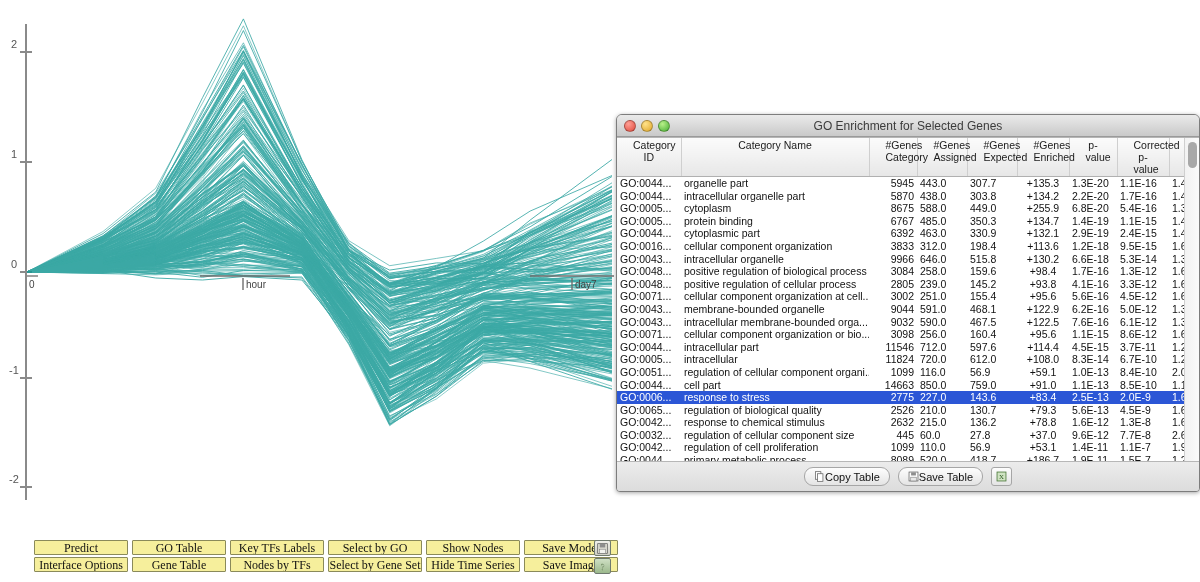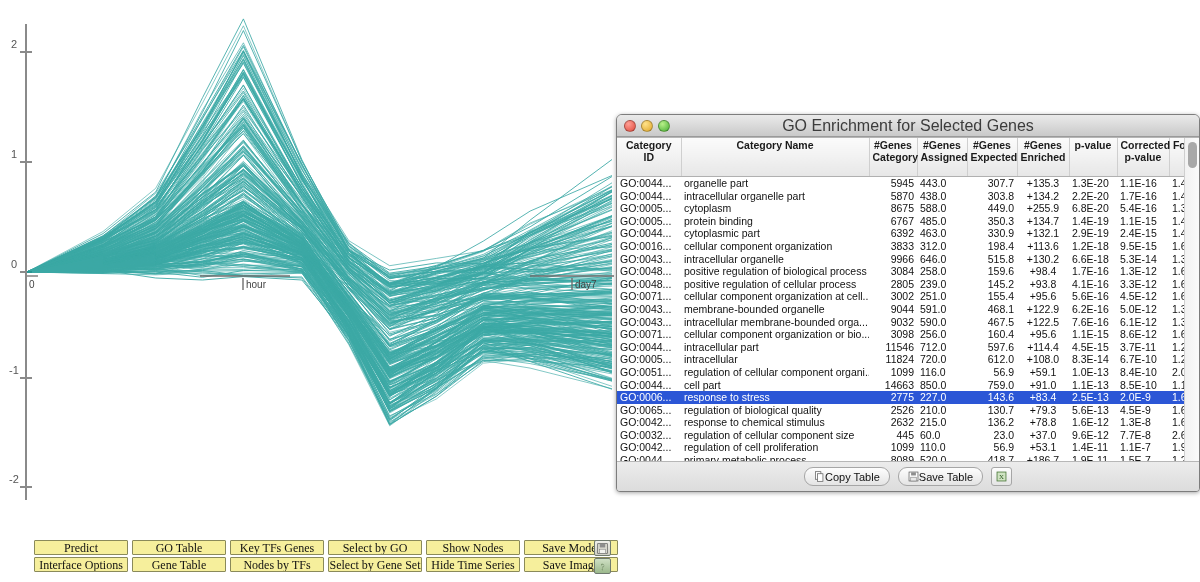--- a/index.html
+++ b/index.html
@@ -49,47 +49,47 @@
     border-bottom:1px solid #9a9a9a;
     display:flex; align-items:center; position:relative;
   }
   #traffic { display:flex; gap:5px; margin-left:7px; }
   .tl { width:12px; height:12px; border-radius:50%; border:1px solid rgba(0,0,0,.28); cursor:pointer; }
   .tl.red    { background:radial-gradient(circle at 35% 30%, #ff9f95, #e04a3c); }
   .tl.yellow { background:radial-gradient(circle at 35% 30%, #ffe28a, #e0a72a); }
   .tl.green  { background:radial-gradient(circle at 35% 30%, #b9f08a, #46af33); }
   #go-title {
     position:absolute; left:0; right:0; text-align:center;
-    font-family:"Liberation Sans", sans-serif; font-size:16px; color:#3c3c3c;
+    font-family:"Liberation Sans", sans-serif; font-size:12px; color:#3c3c3c;
     pointer-events:none;
   }
   #table-area { flex:1 1 auto; background:#fff; display:flex; min-height:0; position:relative;
                 border-top:1px solid #b5b5b5; }
   #table-scroll { flex:1 1 auto; overflow:hidden; position:relative; }
   table.gotbl { border-collapse:collapse; width:554px; table-layout:fixed;
                 font-family:"Liberation Sans", sans-serif; font-size:10.5px; color:#111; }
   table.gotbl thead th {
     background:linear-gradient(#fbfbfb,#e7e7e7);
     border-right:1px solid #cfcfcf; border-bottom:1px solid #b0b0b0;
-    font-weight:bold; font-size:10.5px; color:#1a1a1a;
-    padding:1px 3px; vertical-align:top; height:30px;
+    font-weight:normal; font-size:10.5px; color:#1a1a1a;
+    padding:1px 16px; vertical-align:top; height:30px;
     cursor:pointer; user-select:none;
   }
   table.gotbl thead th .hdr2 { display:block; }
   table.gotbl tbody td {
     padding:0 3px; height:12.6px; line-height:12.6px;
     white-space:nowrap; overflow:hidden; text-overflow:clip;
     border:none;
   }
   tr.row-selected td { background:#2b56d6; color:#fff; }
   .c-id   { width:64px; }
   .c-name { width:188px; }
   .c-cat  { width:48px; text-align:right; }
   .c-asg  { width:50px; text-align:left; }
-  .c-exp  { width:50px; text-align:right; }
+  .c-exp  { width:50px; text-align:left; }
   .c-enr  { width:52px; text-align:center; }
   .c-p    { width:48px; text-align:left; }
   .c-cp   { width:52px; text-align:left; }
   .c-fold { width:30px; text-align:left; }
   th.c-cat, th.c-asg, th.c-exp, th.c-enr, th.c-p, th.c-cp, th.c-fold { text-align:center; }
 
   #vscroll { flex:0 0 15px; background:linear-gradient(to right,#f2f2f2,#fbfbfb);
              border-left:1px solid #cfcfcf; position:relative; cursor:pointer; }
   #vthumb { position:absolute; left:3px; top:4px; width:9px; height:26px;
             background:#a8a8a8; border-radius:5px; cursor:pointer; }
@@ -478,21 +478,21 @@
         <line x1="530" y1="276" x2="614" y2="276" stroke="#6e6e6e" stroke-width="1.6"></line>
         <text class="xaxis-label" x="575" y="288">day7</text>
       </g>
     </svg>
   </div>
 
   <div id="button-panel">
     <div class="btn-grid" id="btn-grid">
         <div class="ybtn">Predict</div>
         <div class="ybtn">GO Table</div>
-        <div class="ybtn">Key TFs Genes</div>
+        <div class="ybtn">Key TFs Labels</div>
         <div class="ybtn">Select by GO</div>
         <div class="ybtn">Show Nodes</div>
         <div class="ybtn">Save Model</div>
         <div class="ybtn">Interface Options</div>
         <div class="ybtn">Gene Table</div>
         <div class="ybtn">Nodes by TFs</div>
         <div class="ybtn">Select by Gene Set</div>
         <div class="ybtn">Hide Time Series</div>
         <div class="ybtn">Save Image</div>
       </div>
@@ -758,21 +758,21 @@
                 <td class="c-enr">+78.8</td>
                 <td class="c-p">1.6E-12</td>
                 <td class="c-cp">1.3E-8</td>
                 <td class="c-fold">1.6</td>
               </tr>
               <tr>
                 <td class="c-id">GO:0032...</td>
                 <td class="c-name">regulation of cellular component size</td>
                 <td class="c-cat">445</td>
                 <td class="c-asg">60.0</td>
-                <td class="c-exp">23.0</td>
+                <td class="c-exp">27.8</td>
                 <td class="c-enr">+37.0</td>
                 <td class="c-p">9.6E-12</td>
                 <td class="c-cp">7.7E-8</td>
                 <td class="c-fold">2.6</td>
               </tr>
               <tr>
                 <td class="c-id">GO:0042...</td>
                 <td class="c-name">regulation of cell proliferation</td>
                 <td class="c-cat">1099</td>
                 <td class="c-asg">110.0</td>

